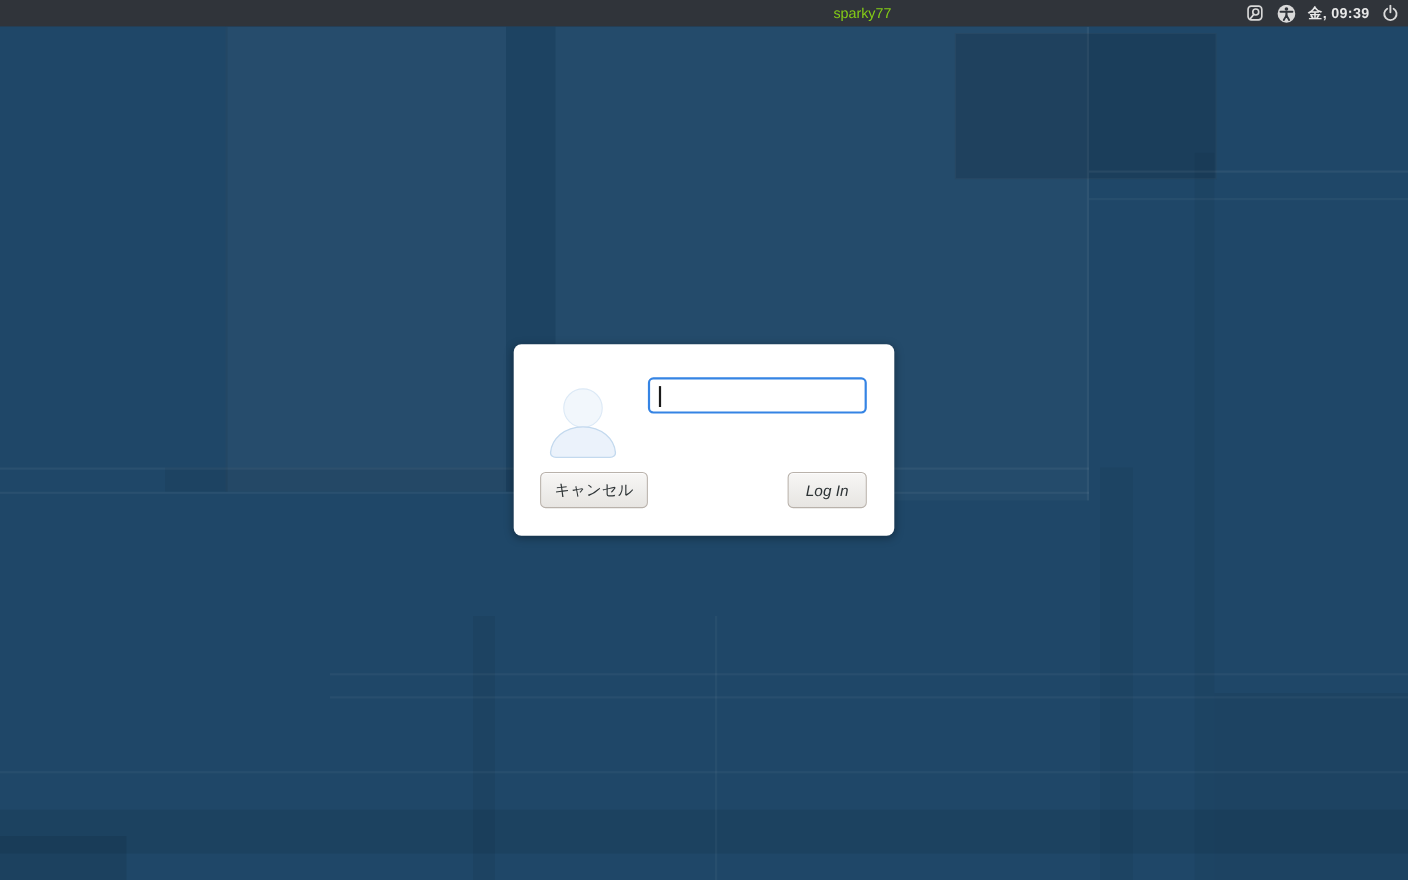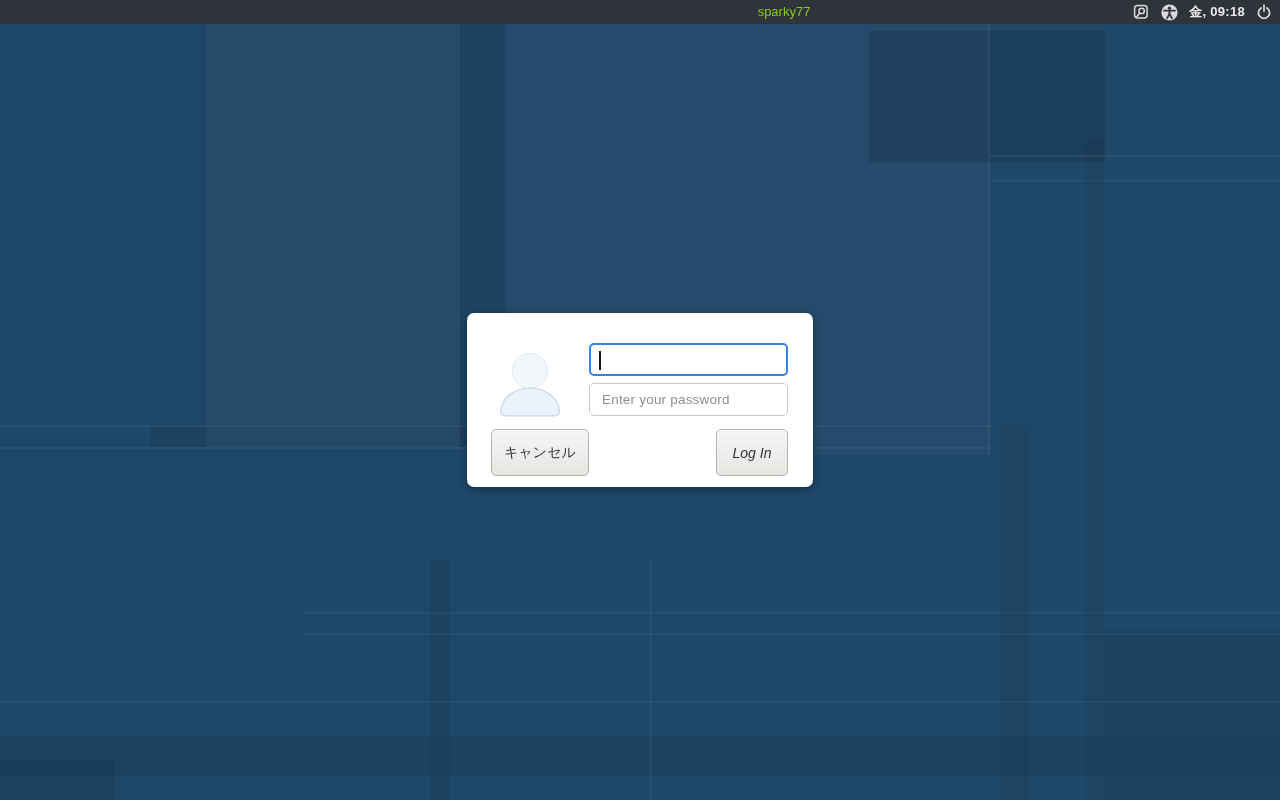--- a/index.html
+++ b/index.html
@@ -46,21 +46,21 @@
   .avatar{position:absolute;left:30px;top:38px;width:66px;height:68px;}
   .field{
     position:absolute;left:122px;width:199px;height:33px;
     background:#fff;border-radius:5px;
   }
   .field.username{top:30px;border:2px solid var(--focus-blue);}
   .field.password{top:70px;border:1px solid #cdc7c2;display:flex;align-items:center;}
   .caret{position:absolute;left:8px;top:6px;width:2px;height:19px;background:#1a1a1a;}
   .placeholder{padding-left:12px;font-size:13.5px;color:var(--placeholder-gray);letter-spacing:.2px;}
   .btn{
-    position:absolute;top:116px;height:47px;
+    position:absolute;top:116px;height:33px;
     background:linear-gradient(to bottom,#f7f6f5,#e7e5e2);
     border:1px solid #b9b2ab;border-radius:5px;
     box-shadow:inset 0 1px 0 rgba(255,255,255,.65);
     color:var(--button-text);font-size:14px;
     display:flex;align-items:center;justify-content:center;
     cursor:pointer;
     text-align:right;
   }
   .btn.cancel{left:24px;width:98px;}
   .btn.login{left:249px;width:72px;font-style:italic;}
@@ -103,21 +103,21 @@
     </span>
     <span class="tb-icon">
       <svg width="17" height="17" viewBox="0 0 16 16">
         <circle cx="8" cy="8" r="7.6" fill="#d9d9d9"></circle>
         <circle cx="8" cy="3.9" r="1.55" fill="#30343a"></circle>
         <path d="M2.9 6.3 L13.1 6.3" stroke="#30343a" stroke-width="1.7" stroke-linecap="round"></path>
         <path d="M8 6.3 L8 9.6" stroke="#30343a" stroke-width="1.8" stroke-linecap="round"></path>
         <path d="M8 9.4 L5.7 13.4 M8 9.4 L10.3 13.4" stroke="#30343a" stroke-width="1.6" stroke-linecap="round"></path>
       </svg>
     </span>
-    <span class="clock">金, 09:18</span>
+    <span class="clock">金, 09:39</span>
     <span class="tb-icon">
       <svg width="16" height="16" viewBox="0 0 16 16" fill="none">
         <path d="M5.1 3.9 A 5.6 5.6 0 1 0 10.9 3.9" stroke="#d9d9d9" stroke-width="1.7" stroke-linecap="round"></path>
         <line x1="8" y1="1.2" x2="8" y2="7.2" stroke="#d9d9d9" stroke-width="1.7" stroke-linecap="round"></line>
       </svg>
     </span>
   </div>
 </div>
 
 <div class="dialog">
@@ -126,23 +126,20 @@
       <circle cx="33" cy="20" r="17.5" fill="#f2f7fc" stroke="#dce9f6" stroke-width="1"></circle>
       <path d="M33 37 C 16 37, 4.5 48, 3.5 60.5 C 3.3 63, 5.5 64.8, 8.5 64.8 L 57.5 64.8 C 60.5 64.8, 62.7 63, 62.5 60.5 C 61.5 48, 50 37, 33 37 Z" fill="#ebf2fb" stroke="#c3d9ee" stroke-width="1.2"></path>
     </svg>
   </div>
 
   <div class="field username">
     <span></span>
     <div class="caret"></div>
   </div>
 
-  <div class="field password">
-    <span class="placeholder">Enter your password</span>
-  </div>
 
   <div class="btn cancel">
     <span>キャンセル</span>
   </div>
   <div class="btn login">
     <span>Log In</span>
   </div>
 </div>
 
 </body></html>

